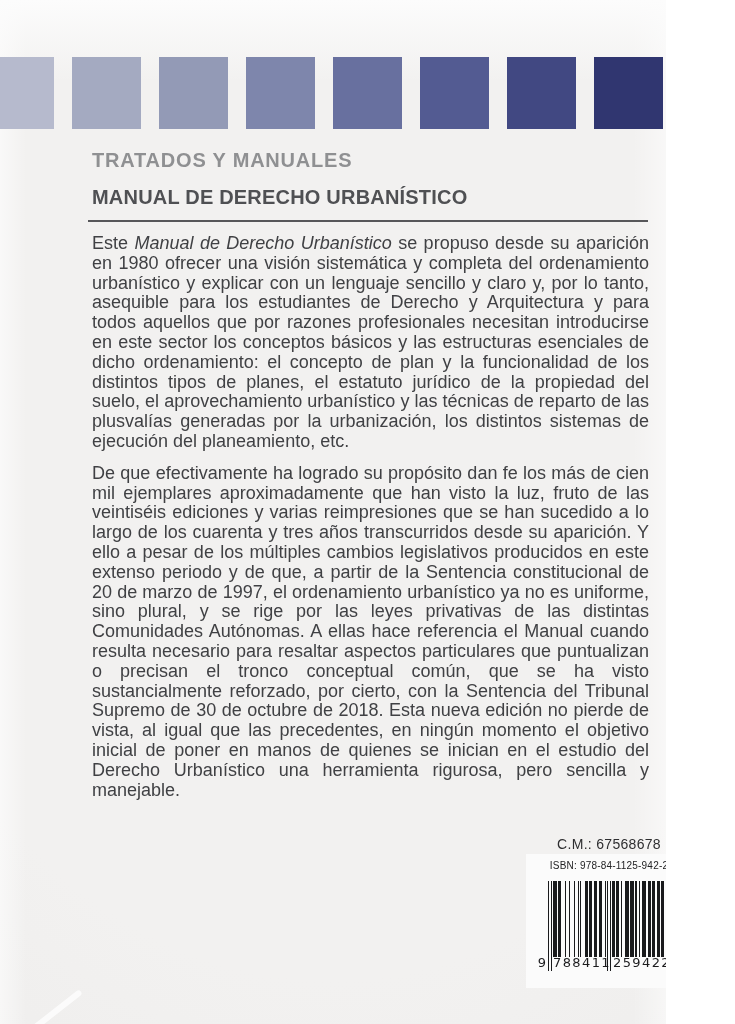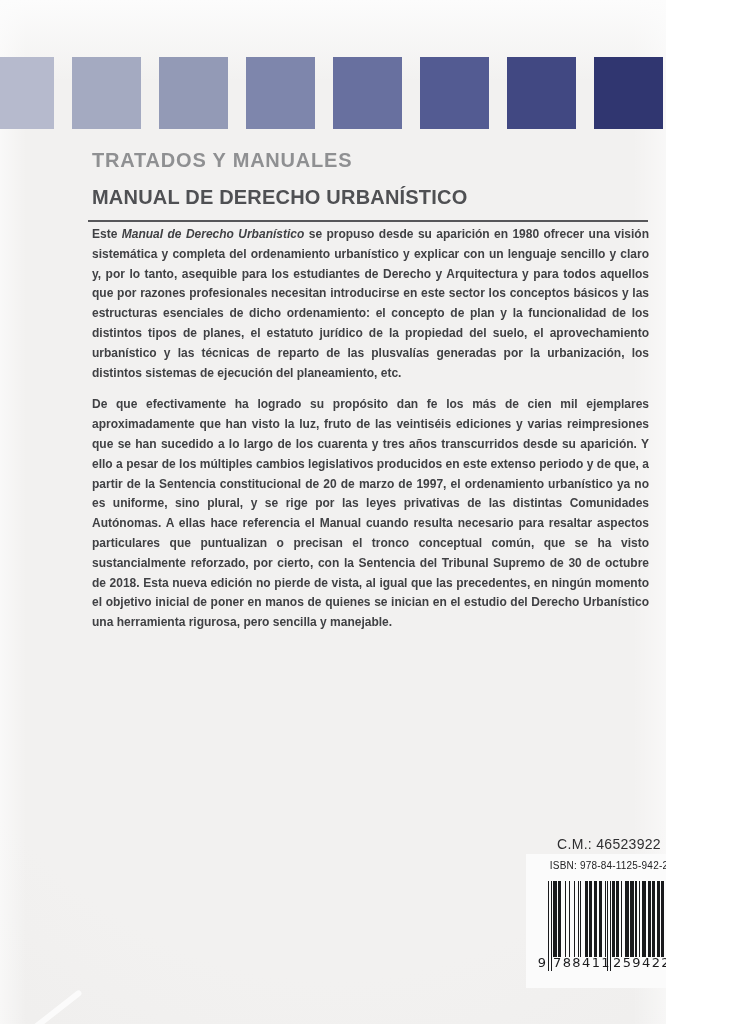--- a/index.html
+++ b/index.html
@@ -16,22 +16,22 @@
   
   .squares{position:absolute;top:57px;left:-15px;display:flex;gap:18px;width:800px;}
   .square{width:69px;height:72px;flex:0 0 auto;}
   
   .series-title{position:absolute;left:92px;top:149px;margin:0;font-size:20px;font-weight:bold;
     letter-spacing:0.8px;color:#8f9092;}
   .book-title{position:absolute;left:92px;top:186px;margin:0;font-size:20px;font-weight:bold;
     letter-spacing:0.2px;color:#4f5053;}
   .title-rule{position:absolute;left:88px;top:220px;width:560px;height:2px;background:#57575a;}
   
-  .body-text{position:absolute;left:92px;top:225px;width:557px;text-align:justify;
-    font-size:12px;line-height:19.8px;color:#404144;font-weight:bold;}
+  .body-text{position:absolute;left:92px;top:234px;width:557px;text-align:justify;
+    font-size:18px;line-height:19.8px;color:#404144;}
   .body-text p{margin:0 0 12px 0;}
   .body-text em{font-style:italic;}
   
   .label-box{position:absolute;left:526px;top:854px;width:166px;height:134px;background:#fbfbfb;}
   .cm-number{position:absolute;left:526px;top:836px;width:166px;text-align:center;
     font-size:14px;letter-spacing:0.3px;color:#2e2e30;}
   .isbn-number{position:absolute;left:526px;top:860px;width:166px;text-align:center;
     font-size:10px;letter-spacing:0.2px;color:#232325;}
   .barcode{position:absolute;left:548px;top:881px;width:123px;height:94px;}
   .barcode .bar{position:absolute;top:0;background:#191a1c;}
@@ -64,21 +64,21 @@
   <h1 class="series-title">TRATADOS Y MANUALES</h1>
   <h2 class="book-title">MANUAL DE DERECHO URBANÍSTICO</h2>
   <div class="title-rule"></div>
 
   <div class="body-text">
     <p><span>Este </span><em>Manual de Derecho Urbanístico</em><span> se propuso desde su aparición en 1980 ofrecer una visión sistemática y completa del ordenamiento urbanístico y explicar con un lenguaje sencillo y claro y, por lo tanto, asequible para los estudiantes de Derecho y Arquitectura y para todos aquellos que por razones profesionales necesitan introducirse en este sector los conceptos básicos y las estructuras esenciales de dicho ordenamiento: el concepto de plan y la funcionalidad de los distintos tipos de planes, el estatuto jurídico de la propiedad del suelo, el aprovechamiento urbanístico y las técnicas de reparto de las plusvalías generadas por la urbanización, los distintos sistemas de ejecución del planeamiento, etc.</span></p>
     <p><span>De que efectivamente ha logrado su propósito dan fe los más de cien mil ejemplares aproximadamente que han visto la luz, fruto de las veintiséis ediciones y varias reimpresiones que se han sucedido a lo largo de los cuarenta y tres años transcurridos desde su aparición. Y ello a pesar de los múltiples cambios legislativos producidos en este extenso periodo y de que, a partir de la Sentencia constitucional de 20 de marzo de 1997, el ordenamiento urbanístico ya no es uniforme, sino plural, y se rige por las leyes privativas de las distintas Comunidades Autónomas. A ellas hace referencia el Manual cuando resulta necesario para resaltar aspectos particulares que puntualizan o precisan el tronco conceptual común, que se ha visto sustancialmente reforzado, por cierto, con la Sentencia del Tribunal Supremo de 30 de octubre de 2018. Esta nueva edición no pierde de vista, al igual que las precedentes, en ningún momento el objetivo inicial de poner en manos de quienes se inician en el estudio del Derecho Urbanístico una herramienta rigurosa, pero sencilla y manejable.</span></p>
   </div>
 
   <div class="label-box"></div>
-  <div class="cm-number">C.M.: 46523922</div>
+  <div class="cm-number">C.M.: 67568678</div>
   <div class="isbn-number">ISBN: 978-84-1125-942-2</div>
 
   <div class="barcode">
     <span class="bdigit d-first">9</span>
     <span class="bdigit d-group1">788411</span>
     <span class="bdigit d-group2">259422</span>
   <span class="bar" style="left: 0px; width: 1.28px; height: 90px; background: rgb(25, 26, 28);"></span>
       <span class="bar" style="left: 2.57px; width: 1.28px; height: 90px; background: rgb(25, 26, 28);"></span>
       <span class="bar" style="left: 5.14px; width: 3.85px; height: 76px; background: rgb(25, 26, 28);"></span>
       <span class="bar" style="left: 10.27px; width: 2.57px; height: 76px; background: rgb(25, 26, 28);"></span>

